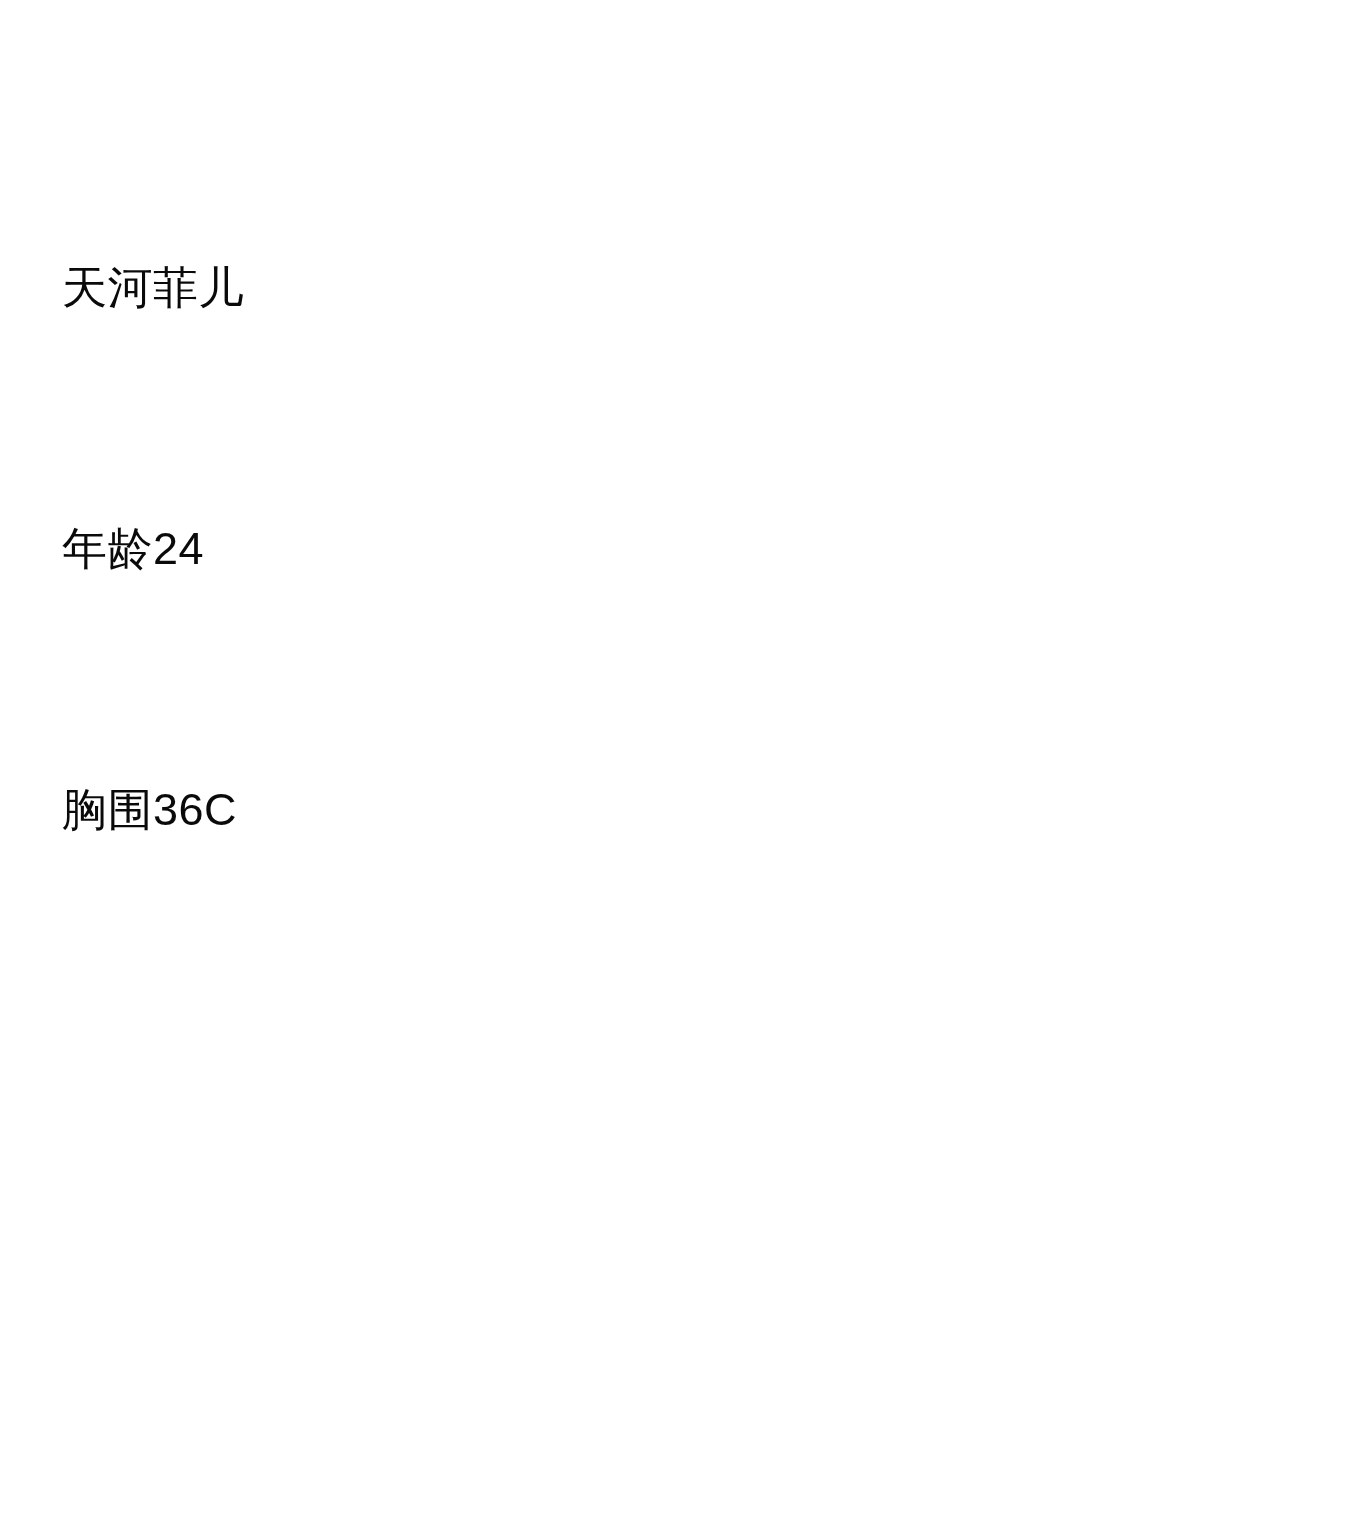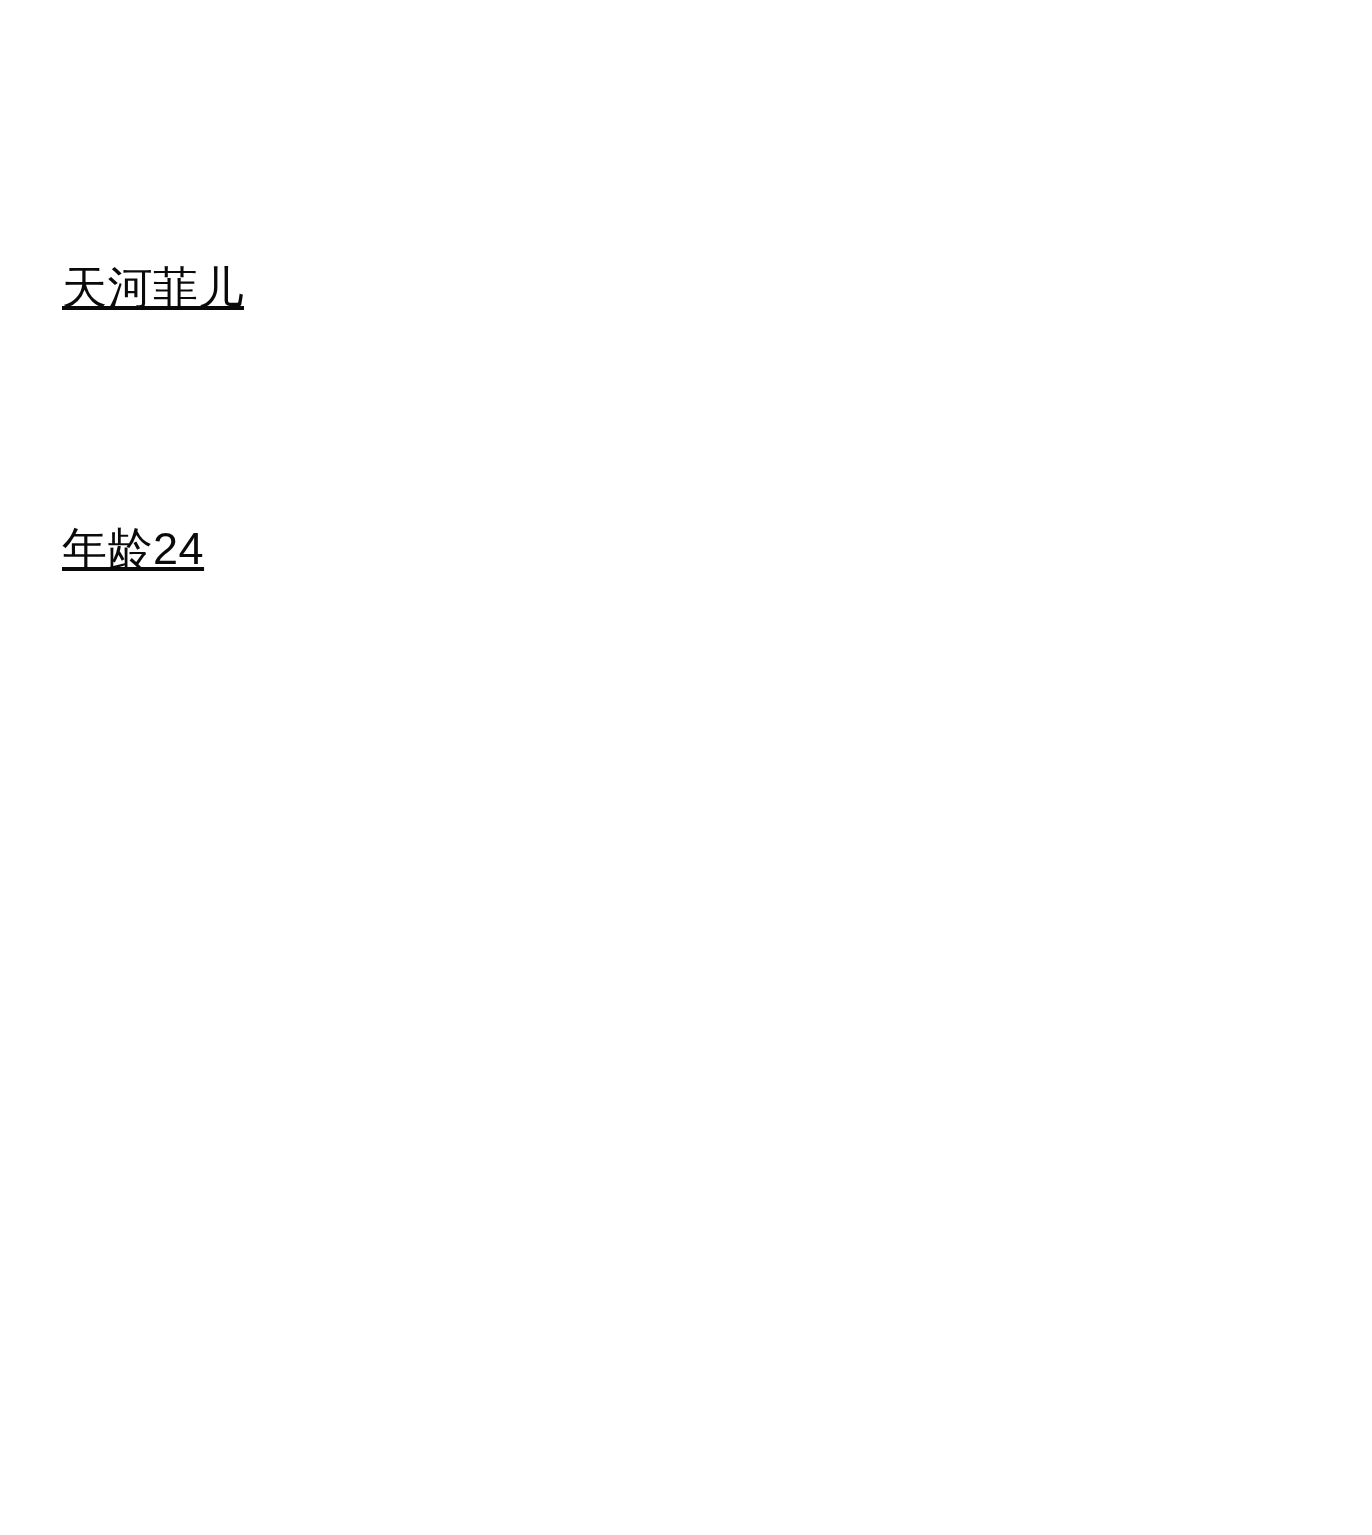--- a/index.html
+++ b/index.html
@@ -26,30 +26,30 @@
     font-size: 45px;
     line-height: 87px;
     letter-spacing: 0.5px;
     font-weight: 400;
     color: #0a0a0a;
     white-space: pre-wrap;
   }
   .line {
     display: block;
     min-height: 1px;
-    text-decoration: underline;
   }
 </style>
 </head>
 <body>
 
 <div class="page">
   <div class="text-block">
     <span class="line">天河菲儿</span>
     <span class="line">年龄24</span>
+    <span class="line">胸围36C</span>
     
     
     
     
     
     
     
     
     
     

